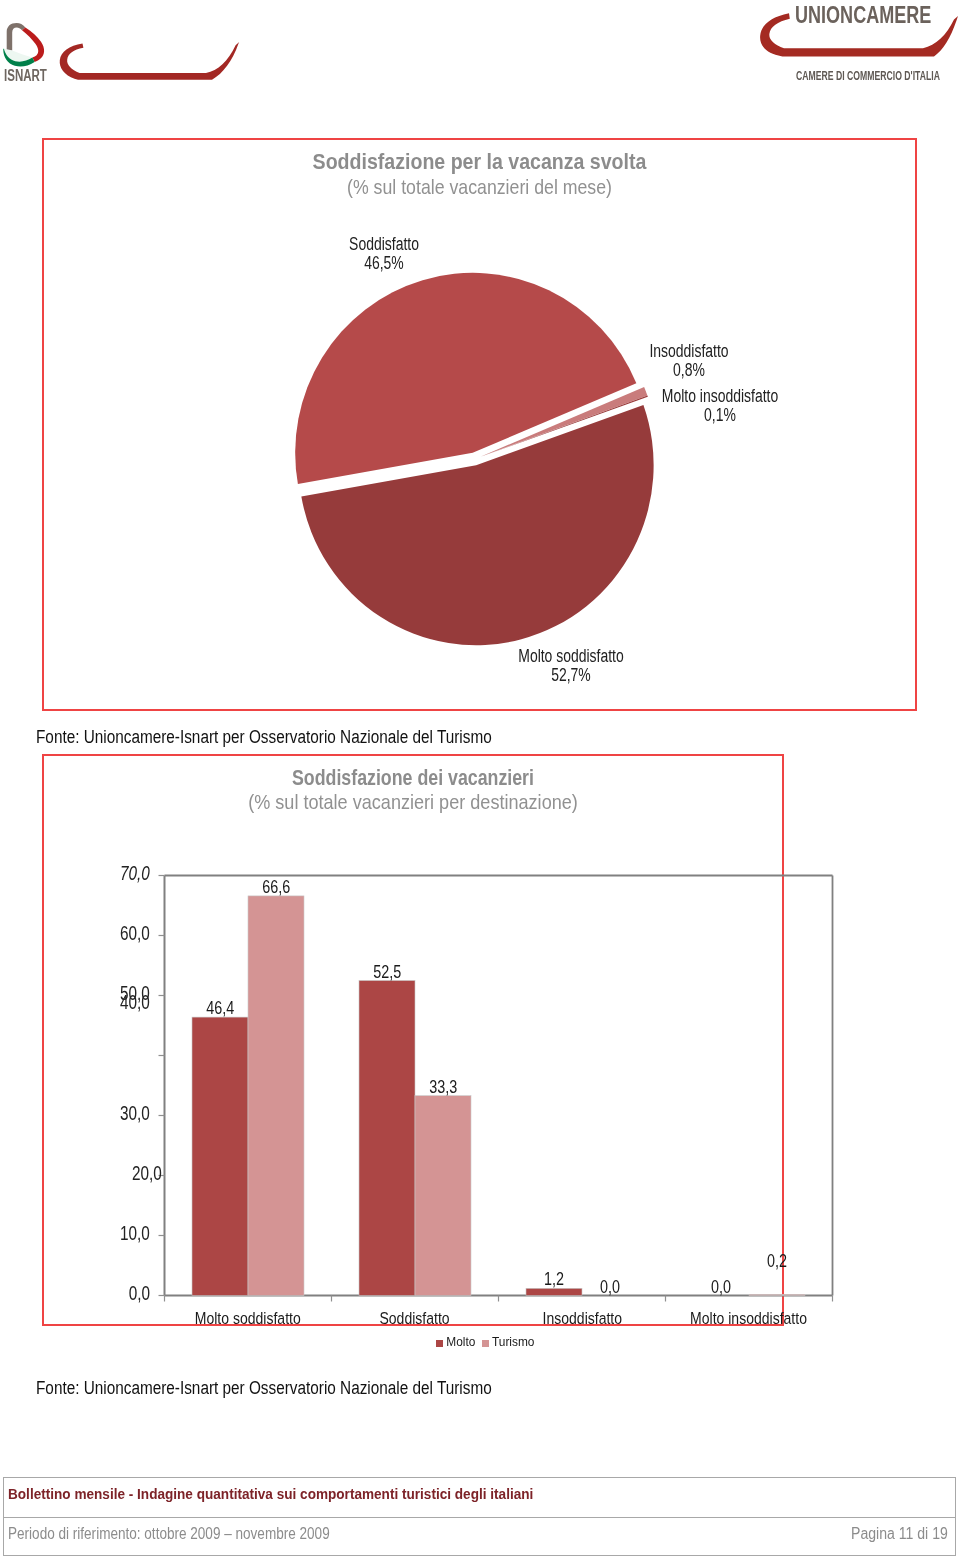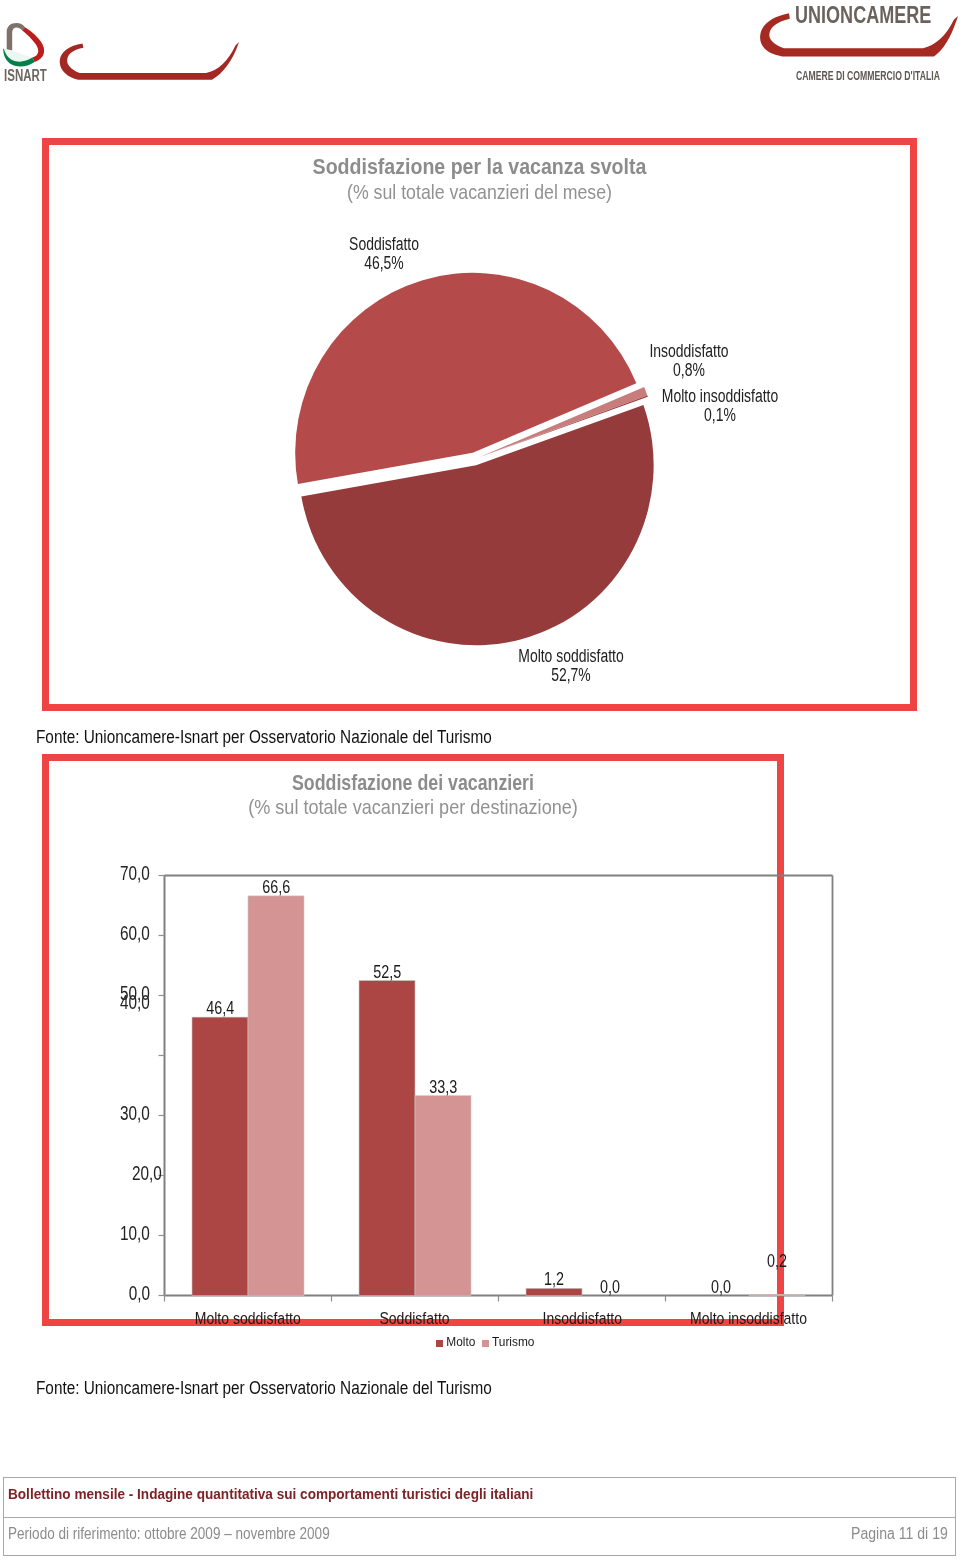--- a/index.html
+++ b/index.html
@@ -17,21 +17,21 @@
   #isnart-word{position:absolute;left:1.0px;top:46.5px;font-weight:bold;font-size:16px;
       color:#6e6660;transform:scaleX(0.72);transform-origin:left top;}
 
   #unioncamere-logo{left:750px;top:0px;width:210px;height:88px;}
   #uc-word{position:absolute;left:45px;top:1.8px;font-weight:bold;font-size:23.5px;
       color:#6b625c;white-space:nowrap;transform:scaleX(0.768);transform-origin:left top;}
   #uc-tag{position:absolute;left:46.1px;top:68.5px;font-weight:bold;font-size:12.7px;
       color:#5f5954;white-space:nowrap;transform:scaleX(0.683);transform-origin:left top;}
 
   
-  .figbox{border:7px solid #ef4444;background:#fff;box-sizing:border-box;}
+  .figbox{border:2px solid #ef4444;background:#fff;box-sizing:border-box;}
   #fig1{left:42px;top:138px;width:875px;height:573px;}
   #fig2{left:42px;top:754px;width:742px;height:572px;}
 
   .chart-title{position:absolute;text-align:center;font-weight:bold;color:#8c8c8c;
       font-size:21.6px;width:100%;left:0;white-space:nowrap;}
   .chart-sub{position:absolute;text-align:center;color:#919191;
       font-size:21px;width:100%;left:0;white-space:nowrap;}
 
   .src{position:absolute;font-size:18.8px;color:#111;white-space:nowrap;
        transform:scaleX(0.816);transform-origin:left top;}
@@ -200,21 +200,21 @@
 </svg>
 
 <div id="bar-labels">
     <div class="ytick" style="left: 80px; top: 1281.5px;"><span>0,0</span></div>
     <div class="ytick" style="left: 80px; top: 1221.5px;"><span>10,0</span></div>
     <div class="ytick" style="left: 92px; top: 1161.5px; text-align: right;"><span>20,0</span></div>
     <div class="ytick" style="left: 80px; top: 1101.5px;"><span>30,0</span></div>
     <div class="ytick" style="left: 80px; top: 991px;"><span>40,0</span></div>
     <div class="ytick" style="left: 80px; top: 981.5px;"><span>50,0</span></div>
     <div class="ytick" style="left: 80px; top: 921.5px;"><span>60,0</span></div>
-    <div class="ytick" style="left: 80px; top: 861.5px;"><span>70,0</span></div>
+    <div class="ytick" style="left: 80px; top: 861.5px; font-style: italic;"><span>70,0</span></div>
     <div class="vlab" style="left: 172px; width: 96px; top: 997.1px;"><span>46,4</span></div>
     <div class="vlab" style="left: 228px; width: 96px; top: 875.9px;"><span>66,6</span></div>
     <div class="xtick" style="left: 128px; width: 240px; top: 1307.5px;"><span>Molto soddisfatto</span></div>
     <div class="vlab" style="left: 339px; width: 96px; top: 960.5px;"><span>52,5</span></div>
     <div class="vlab" style="left: 395px; width: 96px; top: 1075.7px;"><span>33,3</span></div>
     <div class="xtick" style="left: 295px; width: 240px; top: 1307.5px;"><span>Soddisfatto</span></div>
     <div class="vlab" style="left: 506px; width: 96px; top: 1268.3px;"><span>1,2</span></div>
     <div class="vlab" style="left: 562px; width: 96px; top: 1275.5px;"><span>0,0</span></div>
     <div class="xtick" style="left: 462px; width: 240px; top: 1307.5px;"><span>Insoddisfatto</span></div>
     <div class="vlab" style="left: 673px; width: 96px; top: 1275.5px;"><span>0,0</span></div>

